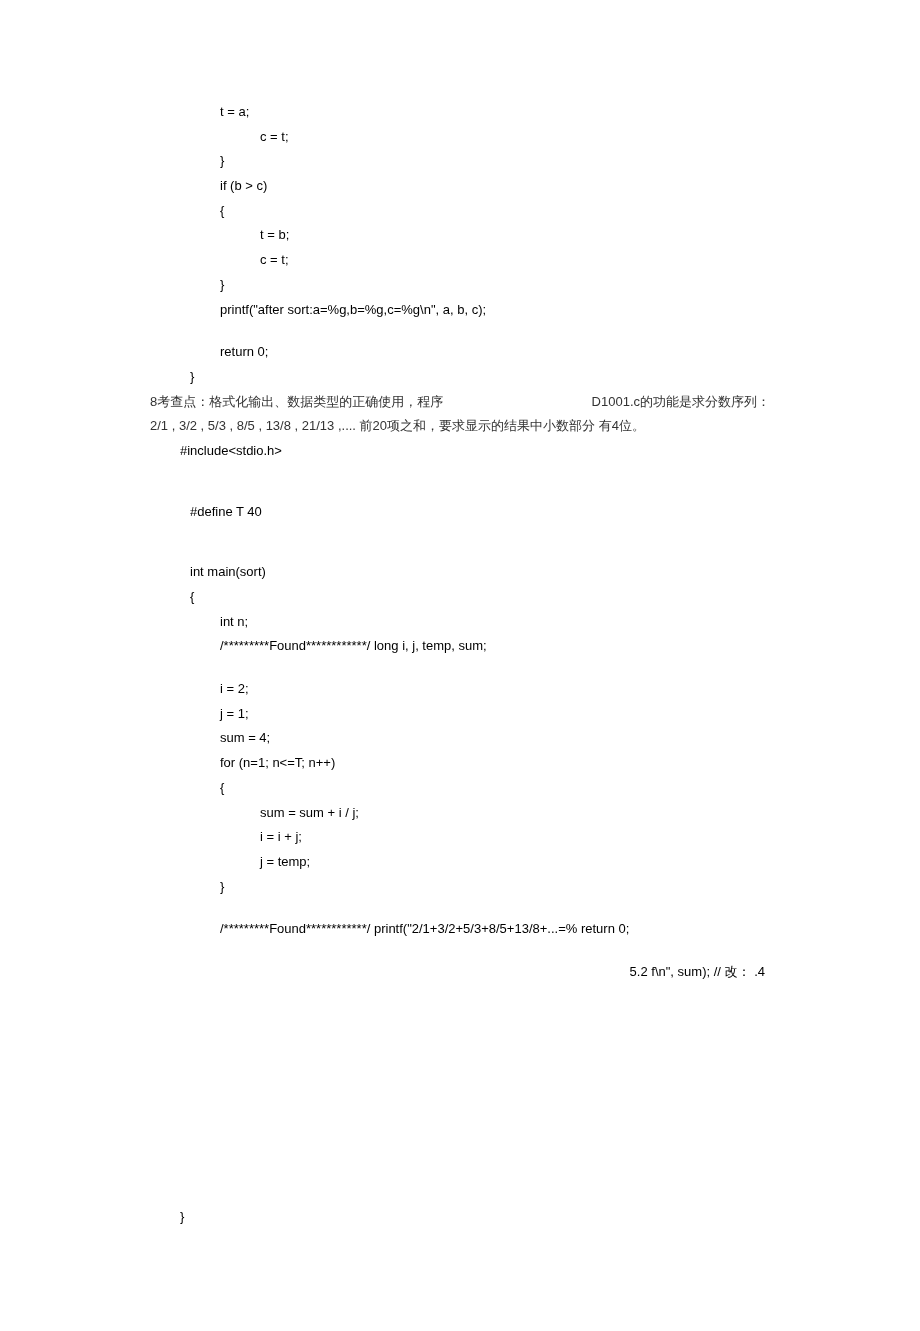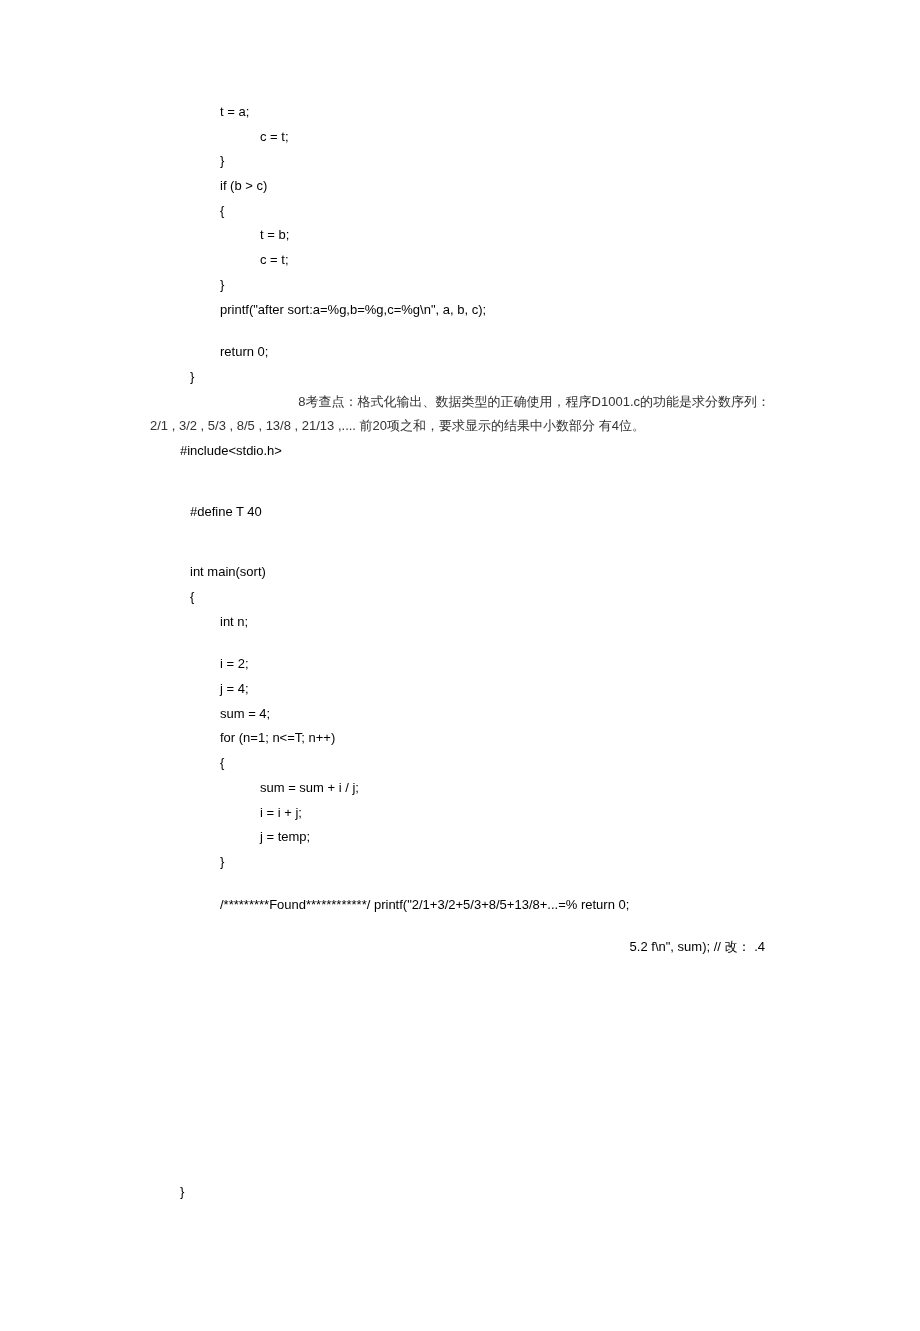--- a/index.html
+++ b/index.html
@@ -23,21 +23,21 @@
     font-family: Liberation Sans, sans-serif;
   }
   .indent-2 { padding-left: 40px; }
   .indent-3 { padding-left: 70px; }
   .indent-4 { padding-left: 110px; }
   .prose {
     color: #333333;
   }
   .prose-row {
     display: flex;
-    justify-content: flex-end;
+    justify-content: space-between;
   }
   .spacer {
     height: 18px;
   }
   .spacer-large {
     height: 36px;
   }
   .last-brace {
     margin-top: 220px;
     padding-left: 30px;
@@ -73,23 +73,24 @@
     <div>2/1 , 3/2 , 5/3 , 8/5 , 13/8 , 21/13 ,.... 前20项之和，要求显示的结果中小数部分  有4位。</div>
   </div>
 
   <div class="code-line" style="padding-left:30px">#include&lt;stdio.h&gt;</div>
   <div class="spacer-large"></div>
   <div class="code-line indent-2">#define T 40</div>
   <div class="spacer-large"></div>
   <div class="code-line indent-2">int main(sort)</div>
   <div class="code-line indent-2">{</div>
   <div class="code-line indent-3">int n;</div>
+  <div class="code-line indent-3">/*********Found************/ long i, j, temp, sum;</div>
   <div class="spacer"></div>
   <div class="code-line indent-3">i = 2;</div>
-  <div class="code-line indent-3">j = 4;</div>
+  <div class="code-line indent-3">j = 1;</div>
   <div class="code-line indent-3">sum = 4;</div>
   <div class="code-line indent-3">for (n=1; n&lt;=T; n++)</div>
   <div class="code-line indent-3">{</div>
   <div class="code-line indent-4">sum = sum + i / j;</div>
   <div class="code-line indent-4">i = i + j;</div>
   <div class="code-line indent-4">j = temp;</div>
   <div class="code-line indent-3">}</div>
   <div class="spacer"></div>
   <div class="code-line indent-3">/*********Found************/ printf("2/1+3/2+5/3+8/5+13/8+...=% return 0;</div>
   <div class="spacer"></div>

